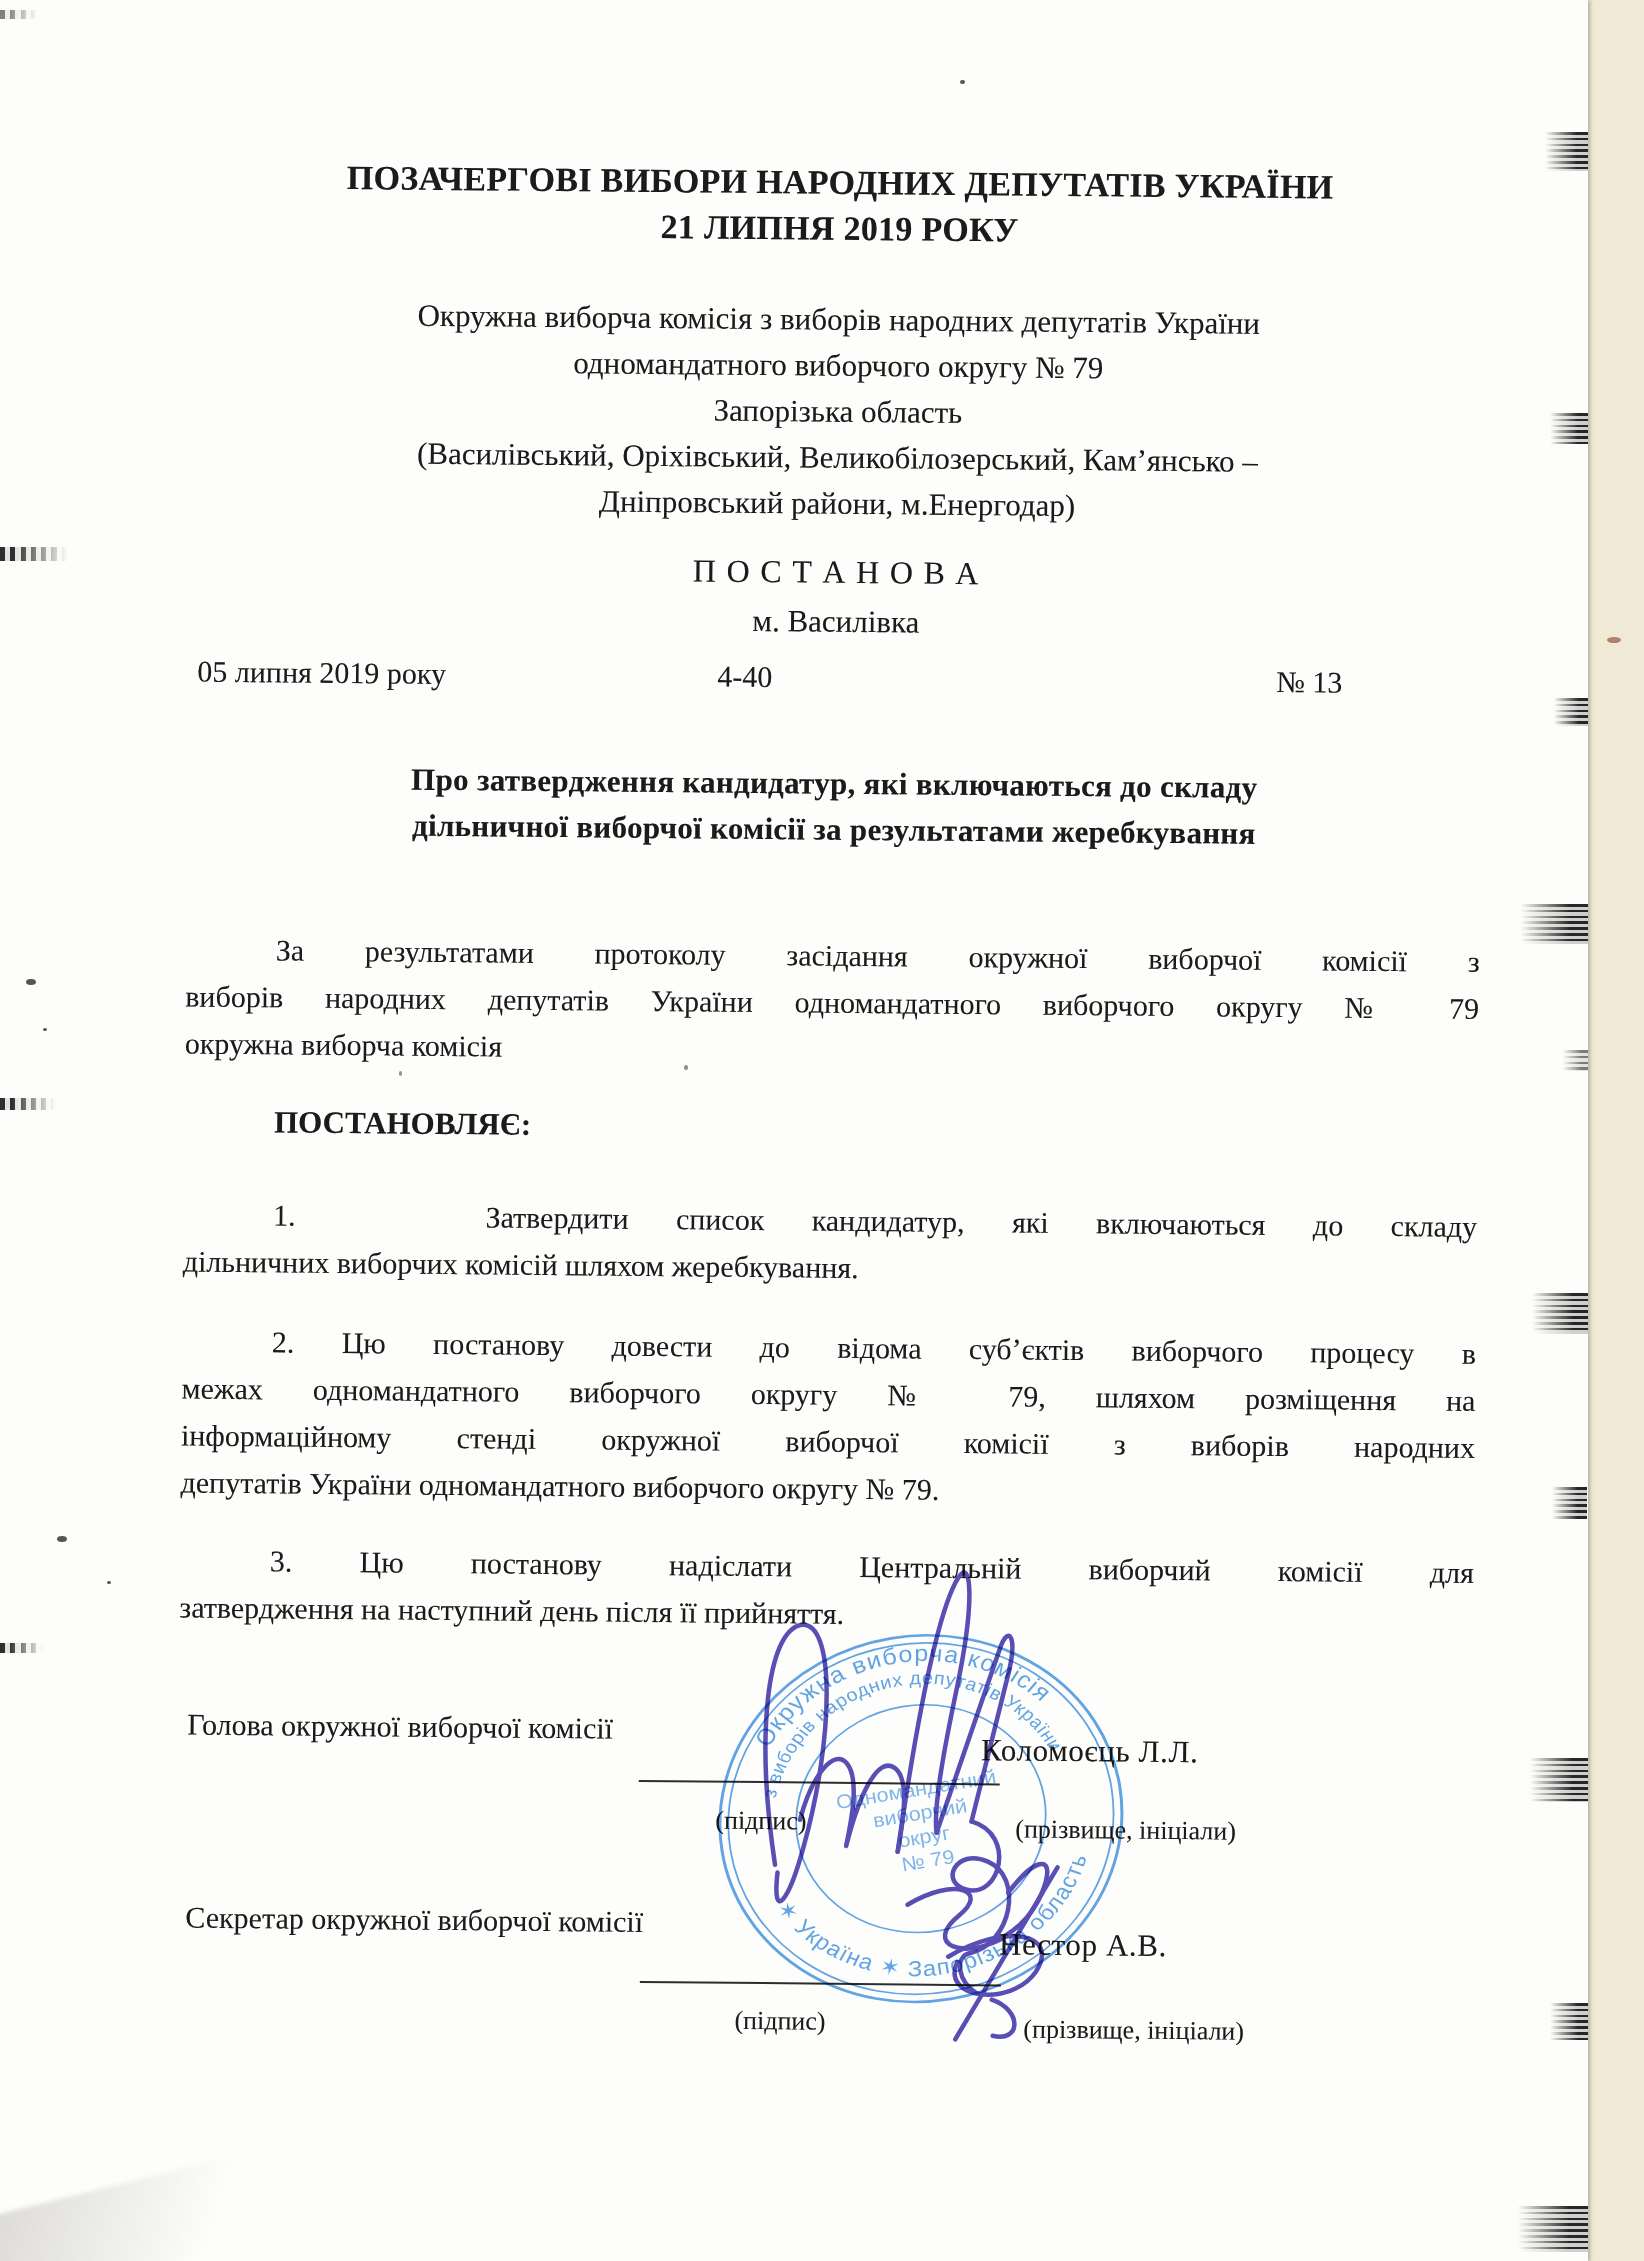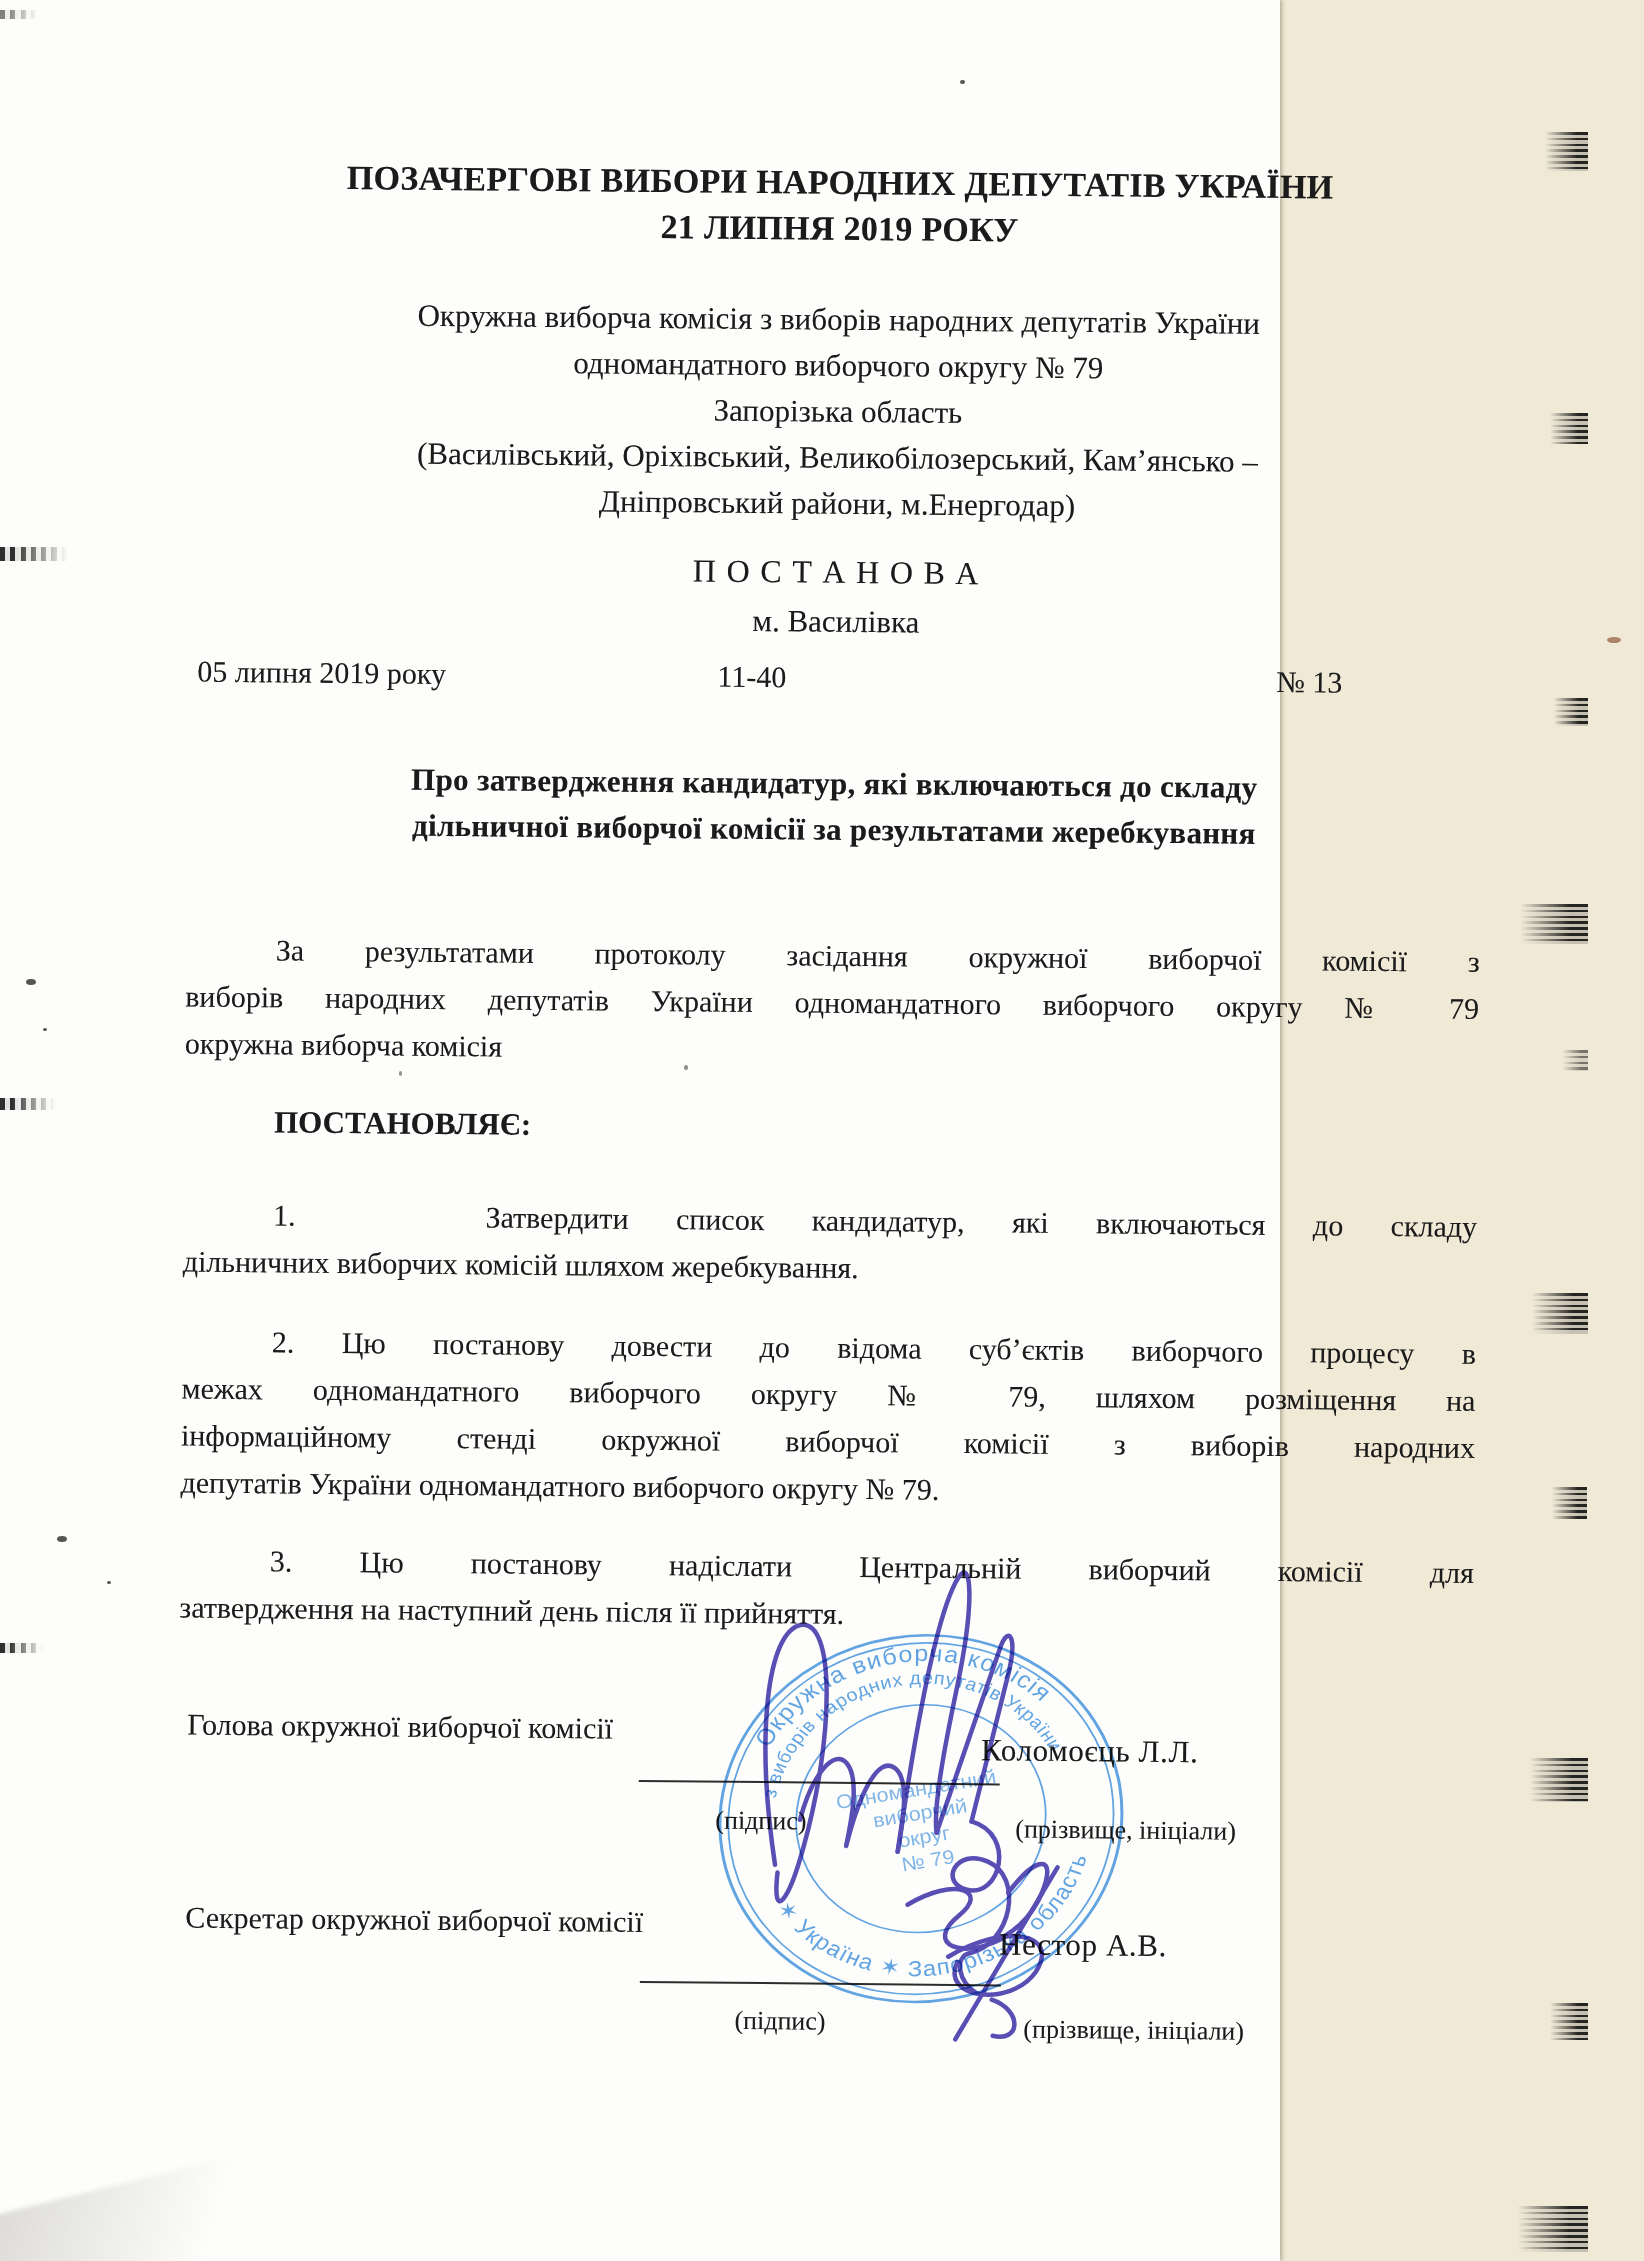--- a/index.html
+++ b/index.html
@@ -3,21 +3,21 @@
 <meta charset="utf-8">
 <style>
   html,body{margin:0;padding:0;}
   body{
     width:1645px;height:2261px;position:relative;overflow:hidden;
     background:#efe9d6;
     font-family:"Liberation Serif","DejaVu Serif",serif;
     color:#1b1b1b;
   }
   .page{
-    position:absolute;left:0;top:0;width:1280px;height:2261px;
+    position:absolute;left:0;top:0;width:1588px;height:2261px;
     background:#fdfdfb;
     box-shadow:1.9px 0 3.9px rgba(110,100,70,.45);
   }
   .doc{
     position:absolute;left:0;top:0;width:1588px;height:2261px;
     transform:rotate(0.55deg);
     transform-origin:26px 1129px;
   }
   .abs{position:absolute;}
   .col{left:184px;width:1294px;}
@@ -76,21 +76,21 @@
       <div>одномандатного виборчого округу № 79</div>
       <div>Запорізька область</div>
       <div>(Василівський, Оріхівський, Великобілозерський, Кам’янсько –</div>
       <div>Дніпровський райони, м.Енергодар)</div>
     </div>
 
     <div class="abs col center doctype" style="top:546px;">П О С Т А Н О В А</div>
     <div class="abs col center org" style="top:591px;">м. Василівка</div>
 
     <div class="abs meta" style="left:193px;top:653px;">05 липня 2019 року</div>
-    <div class="abs meta" style="left:713px;top:653px;">11-40</div>
+    <div class="abs meta" style="left:713px;top:653px;">4-40</div>
     <div class="abs meta" style="left:1236px;top:653px;margin-left:36px;">№  13</div>
 
     <div class="abs col center subject" style="top:753px;">
       <div>Про затвердження кандидатур, які включаються до складу</div>
       <div>дільничної виборчої комісії за результатами жеребкування</div>
     </div>
 
     <div class="abs col body-text" style="top:924px;">
       <div class="jline indent">За результатами  протоколу засідання окружної виборчої комісії з</div>
       <div class="jline">виборів народних депутатів України одномандатного виборчого округу № 79</div>

